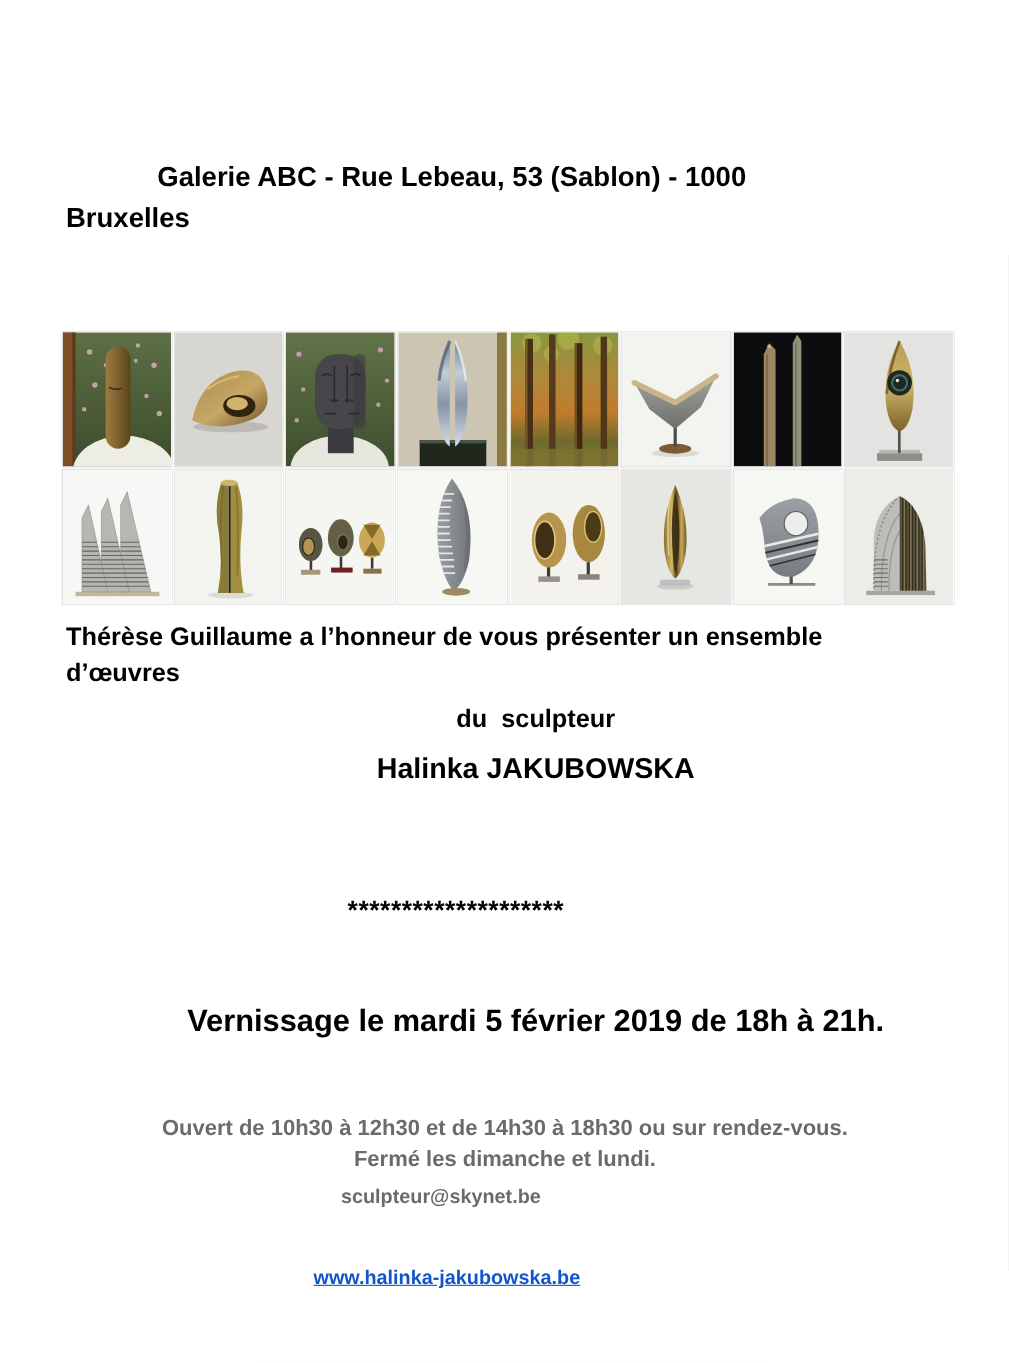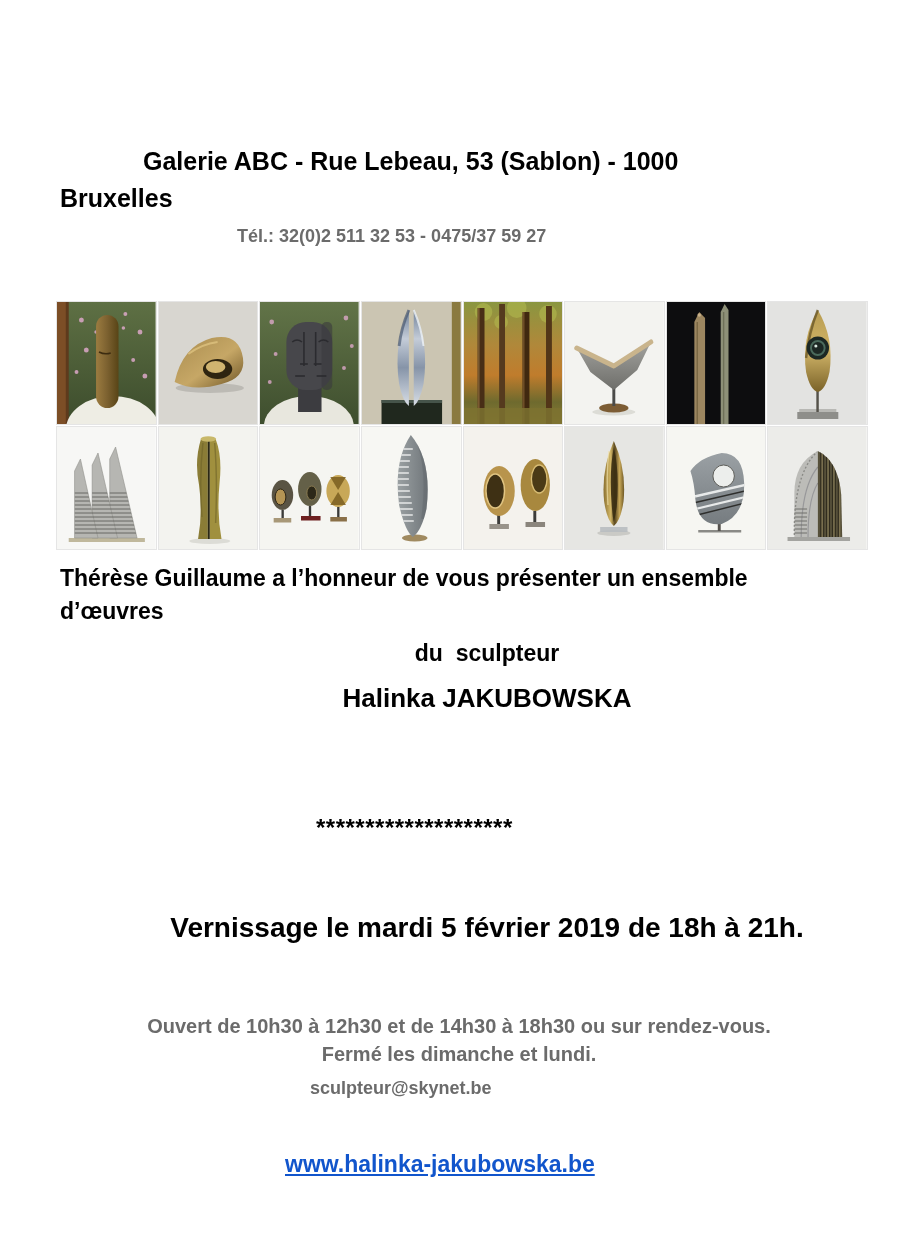--- a/index.html
+++ b/index.html
@@ -27,30 +27,29 @@
   .cell{position:relative;overflow:hidden;box-shadow:0 0 0 1px rgba(0,0,0,0.10);}
   .cell svg{display:block;width:100%;height:100%;}
   .intro{top:562px;left:60px;width:792px;font-size:23px;line-height:33px;}
   .role{top:640px;left:57px;width:860px;text-align:center;font-size:23px;white-space:pre;}
   .artist{top:683px;left:57px;width:860px;text-align:center;font-size:26px;}
   .subtitle{top:728px;left:57px;width:860px;text-align:center;font-size:27px;}
   .divider{top:814px;left:316px;font-size:24px;letter-spacing:.5px;white-space:nowrap;}
   .vernissage{top:912px;left:57px;width:860px;text-align:center;font-size:28px;white-space:nowrap;}
   .hours{top:1012px;left:139px;width:640px;text-align:center;font-size:20px;line-height:28px;color:#6b6b6b;}
   .email{top:1078px;left:310px;font-size:18px;color:#6b6b6b;white-space:nowrap;}
-  .website{top:1151px;left:285px;font-size:23px;white-space:nowrap;}
+  .website{top:1151px;left:285px;font-size:18px;white-space:nowrap;}
   .website a{color:#1155cc;text-decoration:underline;font-weight:700;}
 </style>
 </head>
 <body>
 
 <div id="page">
 
   <div class="abs address">Galerie ABC - Rue Lebeau, 53 (Sablon) - 1000 Bruxelles</div>
-  <div class="abs phone">Tél.: 32(0)2 511 32 53 - 0475/37 59 27</div>
 
   <div class="abs gallery">
 
     <div class="cell" title="bronze-elongated-head-in-garden">
       <svg viewBox="0 0 101 122" preserveAspectRatio="none">
         <defs>
           <linearGradient id="g1a" x1="0" y1="0" x2="0" y2="1">
               <stop offset="0" stop-color="#5e7044"></stop>
               <stop offset="1" stop-color="#3c4c2c"></stop>
             </linearGradient>

